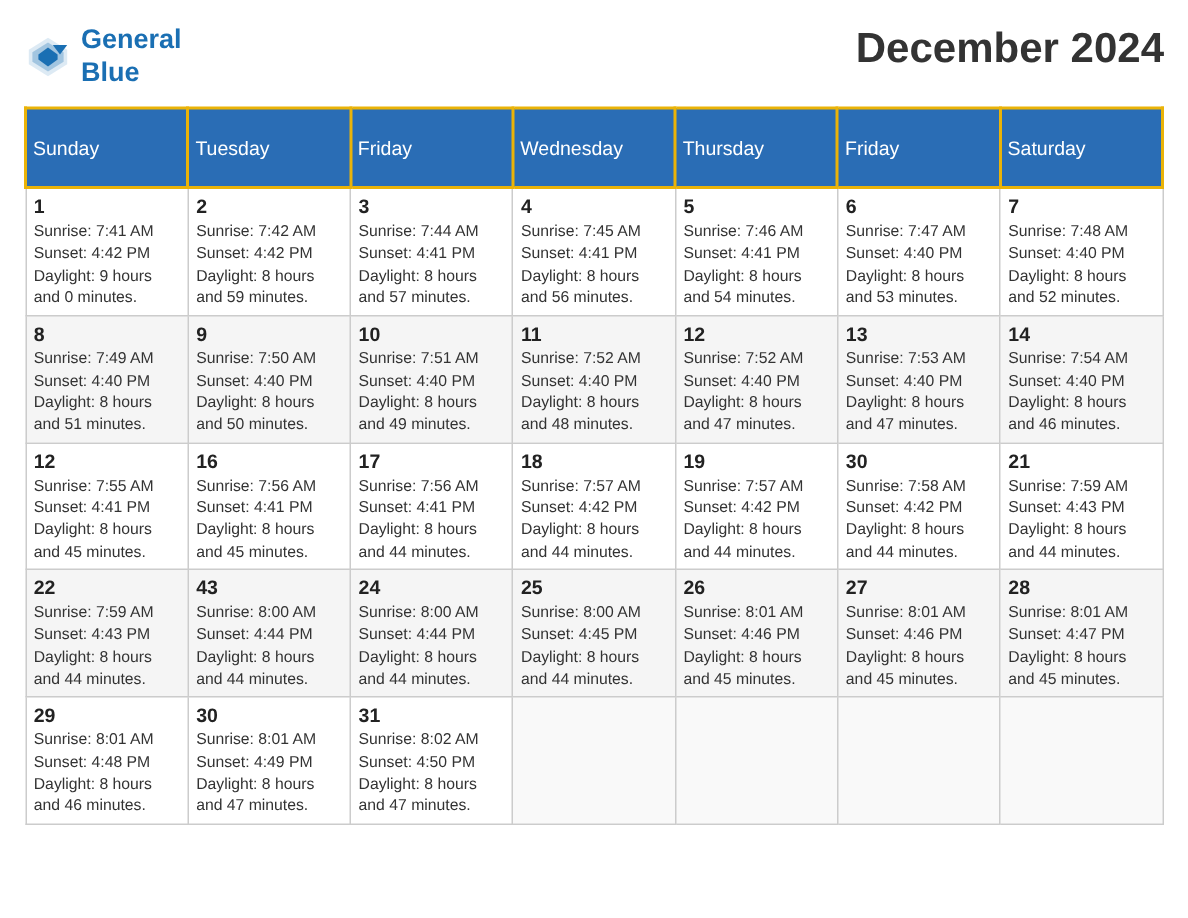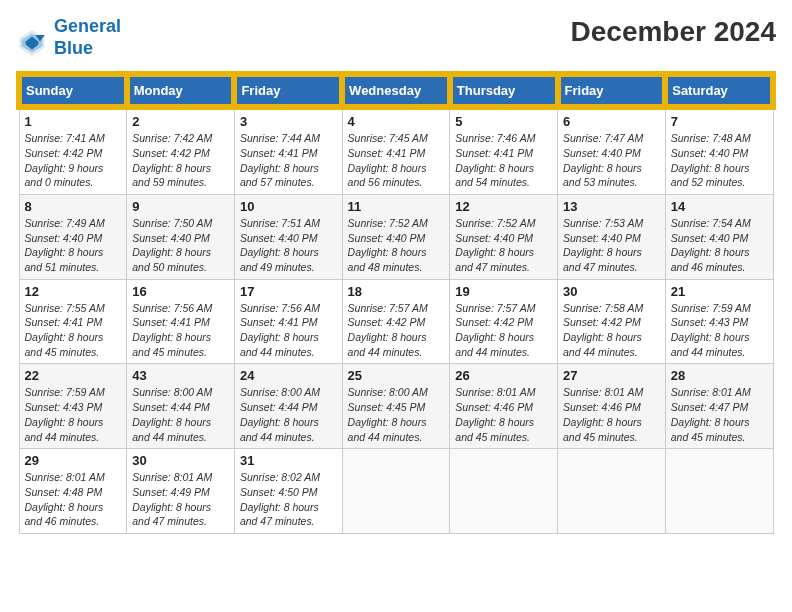--- a/index.html
+++ b/index.html
@@ -11,21 +11,21 @@
       padding: 16px;
     }
     .header {
       display: flex;
       justify-content: space-between;
       align-items: flex-start;
       margin-bottom: 12px;
     }
     .logo {
       display: flex;
-      align-items: flex-end;
+      align-items: center;
       gap: 6px;
     }
     .logo-text {
       font-size: 18px;
       font-weight: bold;
       color: #333;
       line-height: 1.2;
     }
     .logo-text span {
       color: #1a6fb3;
@@ -47,25 +47,25 @@
       color: #555;
     }
     .calendar {
       width: 100%;
       border-collapse: collapse;
       font-size: 11px;
     }
     .calendar thead tr th {
       background: #2a6db5;
       color: #fff;
-      padding: 6px 4px;
+      padding: 18px 4px;
       text-align: left;
       font-size: 13px;
-      font-weight: bold;
-      border: 6px solid #eab308;
+      font-weight: normal;
+      border: 2px solid #eab308;
     }
     .calendar tbody tr td {
       vertical-align: top;
       padding: 4px 5px;
       border: 1px solid #ccc;
       min-height: 70px;
       width: 14.28%;
       background: #fff;
     }
     .calendar tbody tr:nth-child(even) td {
@@ -74,21 +74,20 @@
     .day-num {
       font-size: 13px;
       font-weight: bold;
       color: #222;
       margin-bottom: 2px;
     }
     .day-info {
       color: #333;
       line-height: 1.4;
       font-size: 10.5px;
-      font-style: italic;
     }
     .empty-cell {
       background: #f9f9f9 !important;
     }
   </style>
 </head>
 <body>
 
 <div class="header">
   <div class="logo">
@@ -105,21 +104,21 @@
   </div>
   <div class="title-block">
     <div class="month-title">December 2024</div>
   </div>
 </div>
 
 <table class="calendar">
   <thead>
     <tr id="weekday-row">
         <th>Sunday</th>
-        <th>Monday</th>
+        <th>Tuesday</th>
         <th>Friday</th>
         <th>Wednesday</th>
         <th>Thursday</th>
         <th>Friday</th>
         <th>Saturday</th>
       </tr>
   </thead>
   <tbody id="calendar-body">
       <tr>
         <td>

